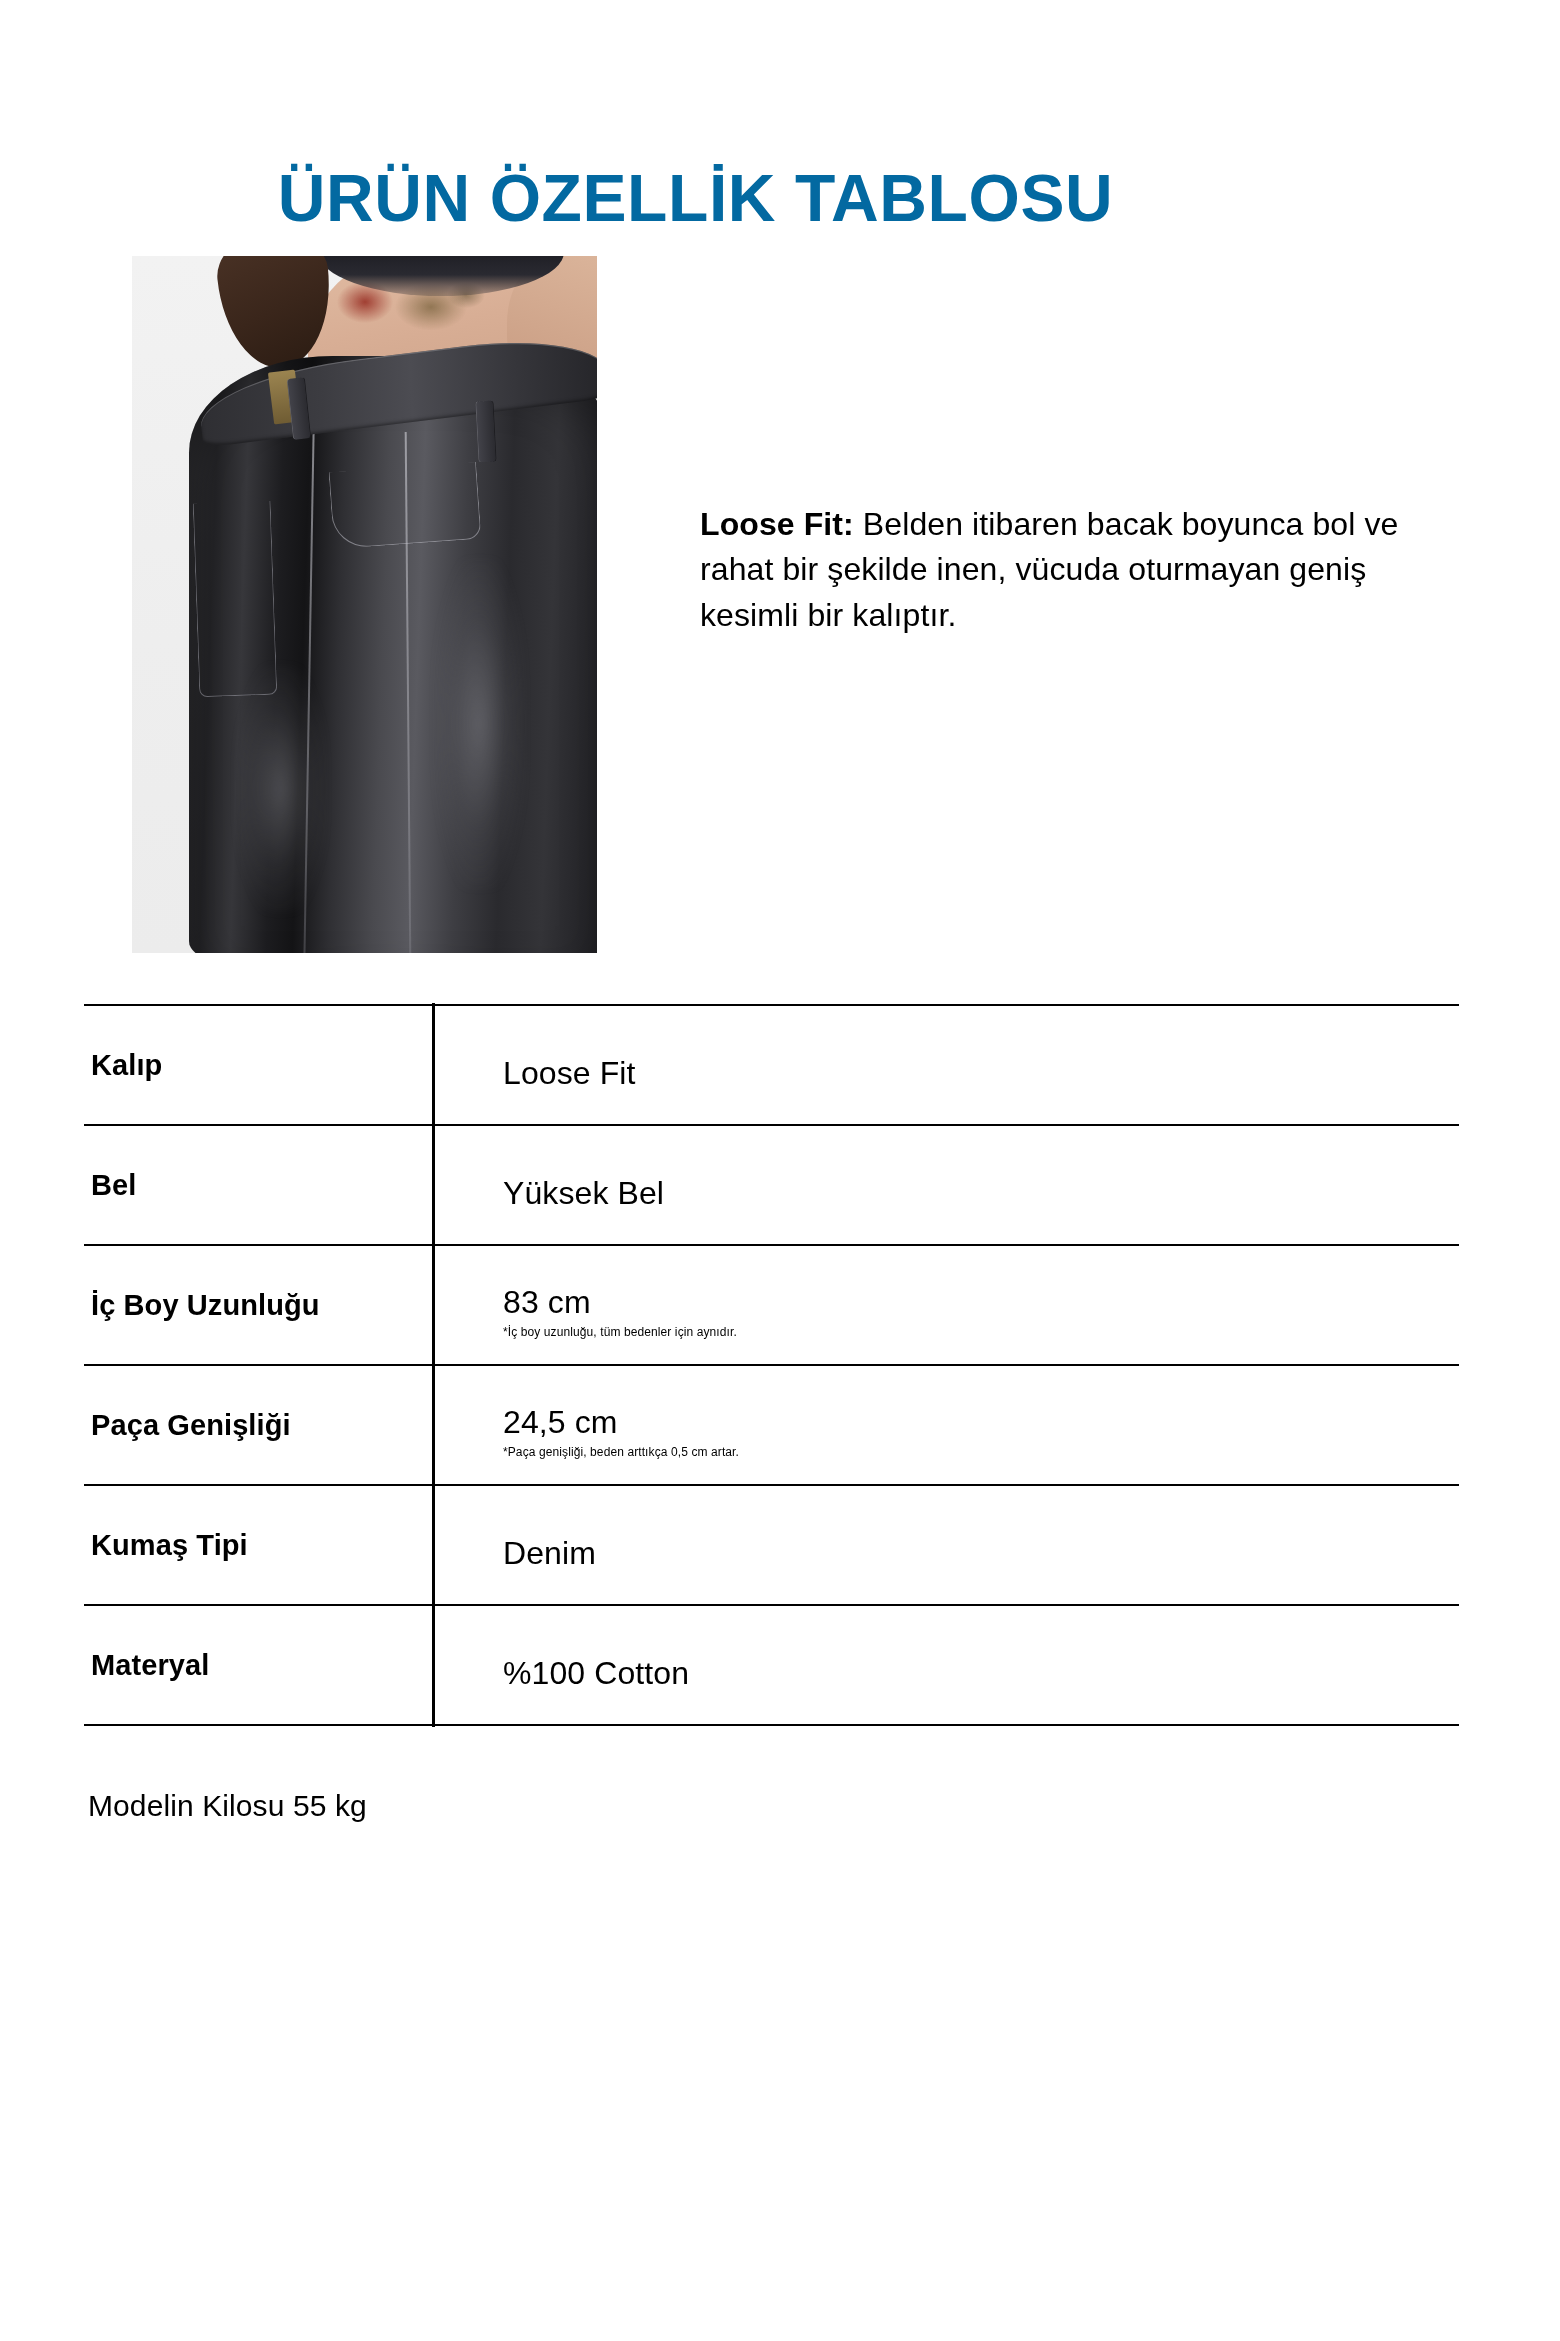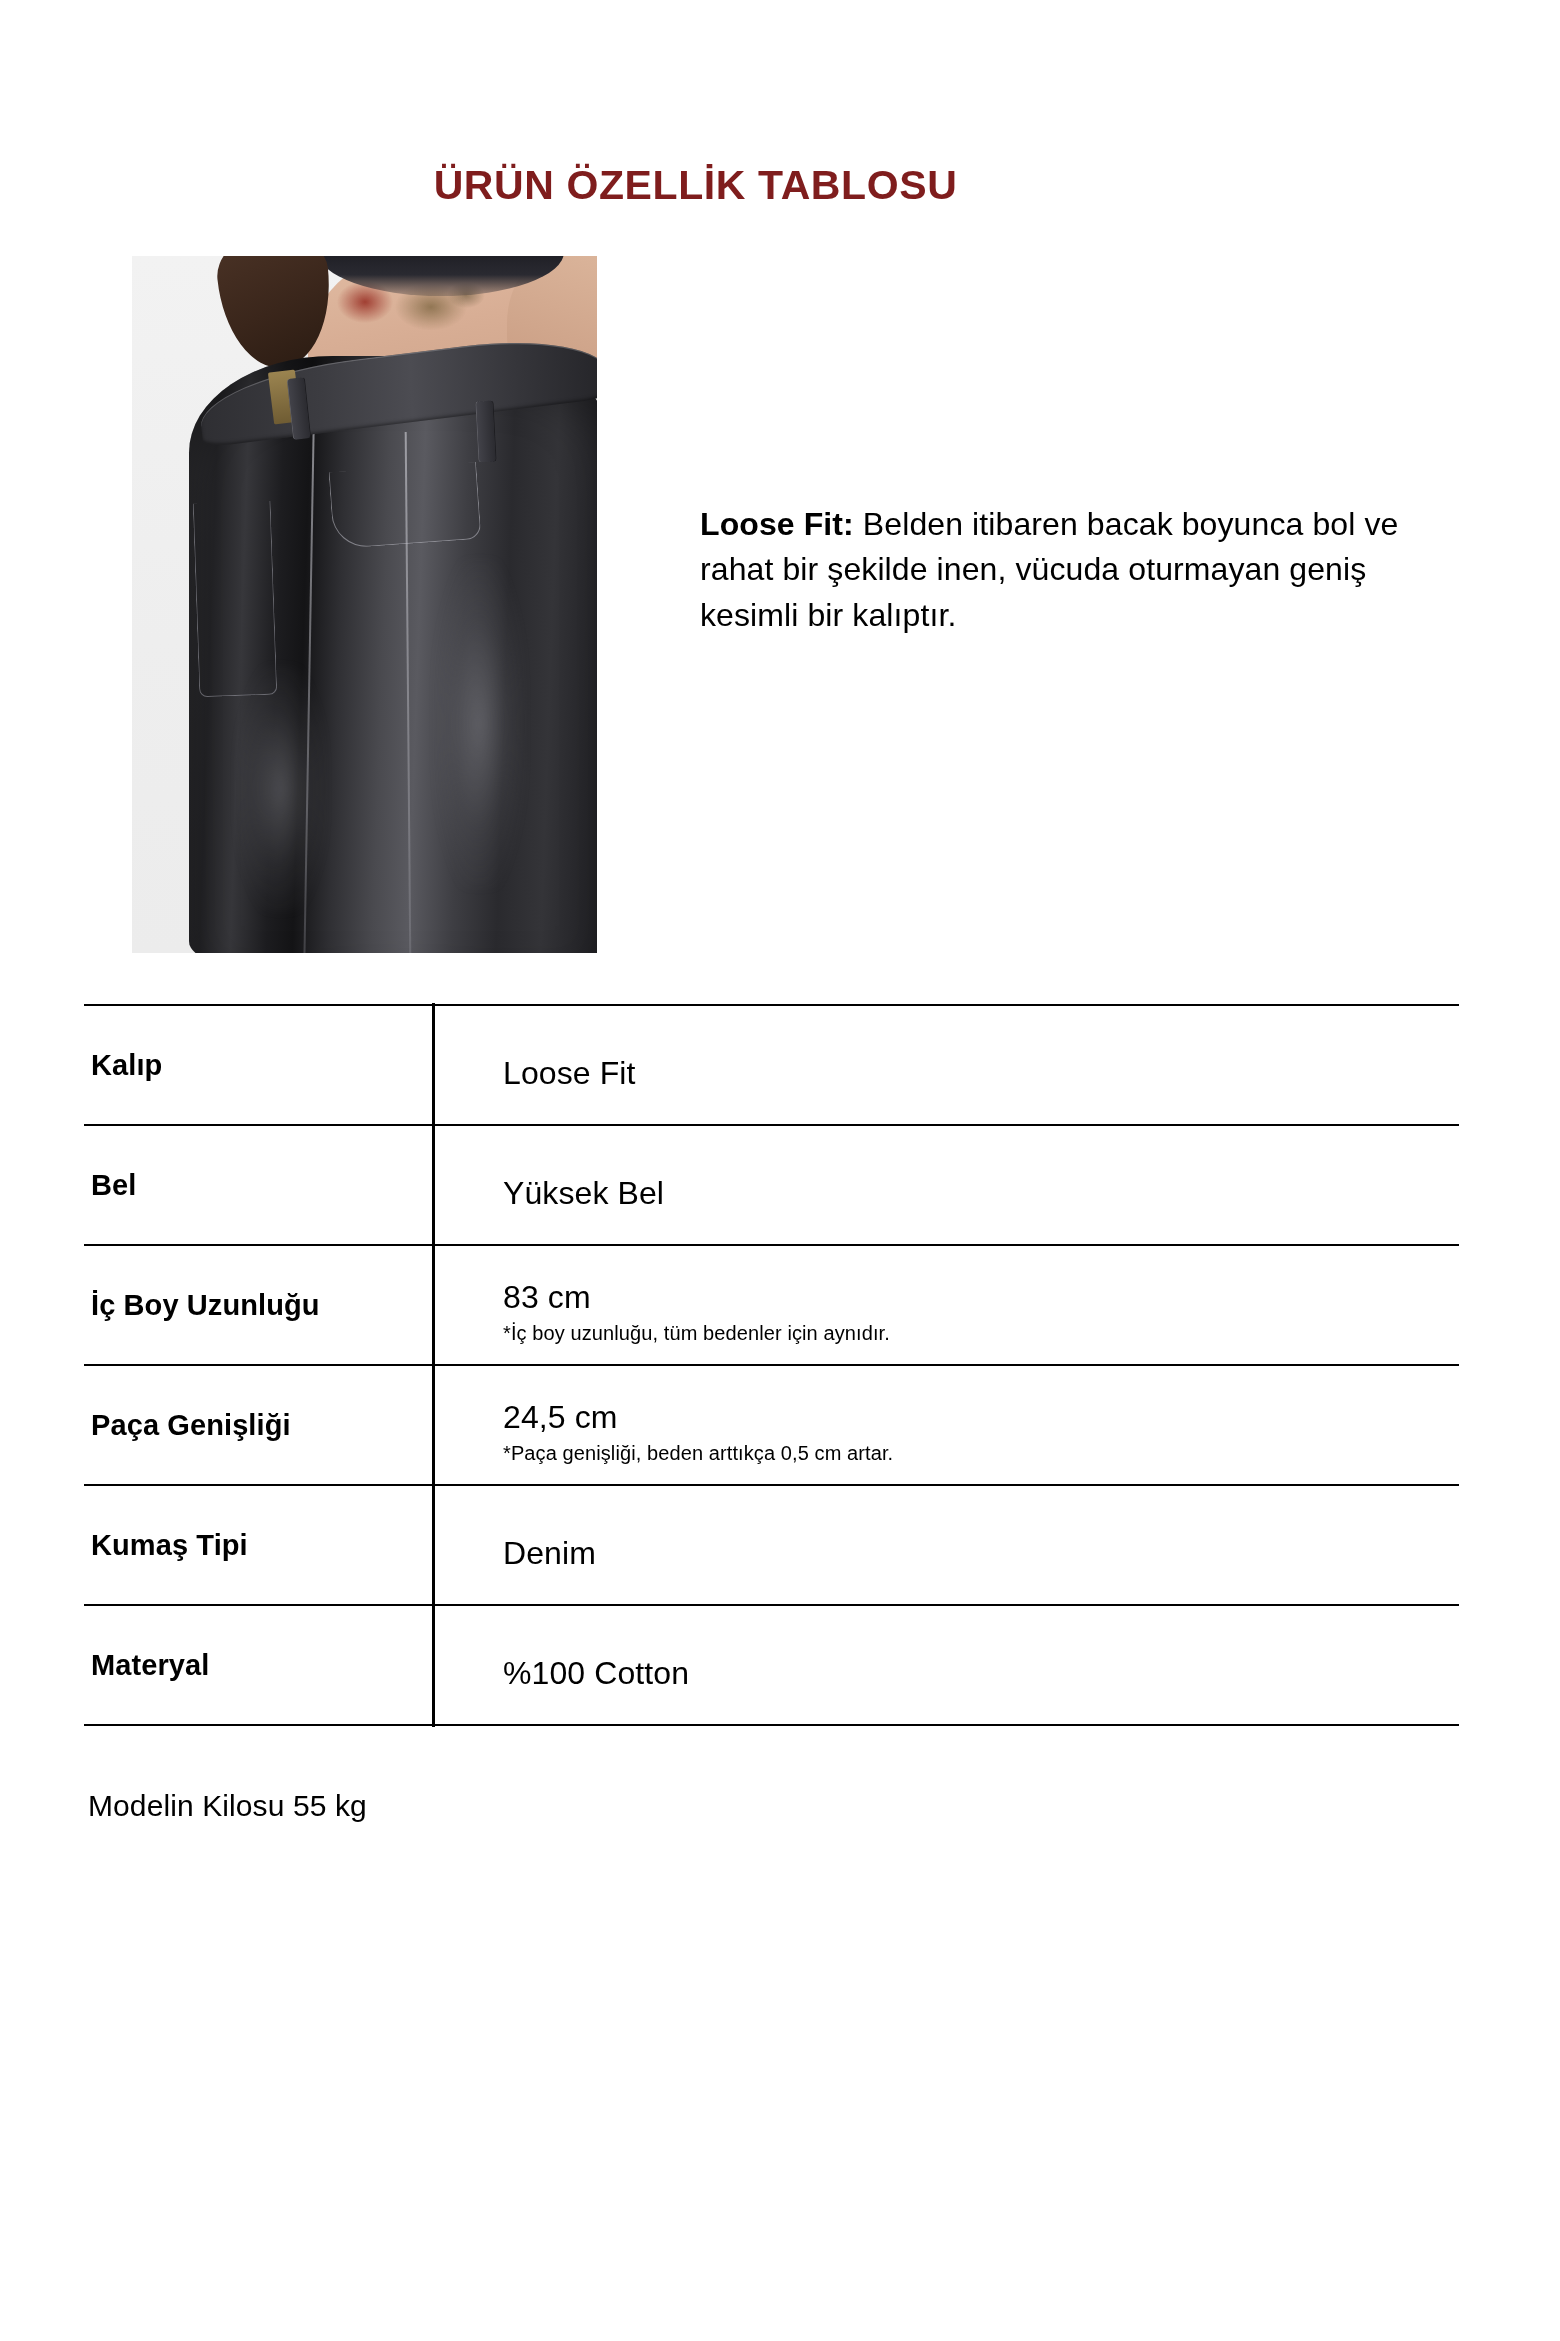--- a/index.html
+++ b/index.html
@@ -16,25 +16,25 @@
     overflow: hidden;
   }
 
   
   .page-title {
     position: absolute;
     left: 0;
     top: 164px;
     width: 1391px;
     text-align: center;
-    font-size: 41px;
+    font-size: 66px;
     font-weight: bold;
     letter-spacing: 0.6px;
     line-height: 1.05;
-    color: #7f1d1d;
+    color: #0369a1;
   }
 
   
   .product-photo {
     position: absolute;
     left: 132px;
     top: 256px;
     width: 465px;
     height: 697px;
     background: #efefef;
@@ -253,21 +253,21 @@
     padding-left: 71px;
     box-sizing: border-box;
     margin-top: 16px;
   }
   .spec-value .main {
     font-size: 32px;
     line-height: 1.08;
     letter-spacing: 0.1px;
   }
   .spec-value .note {
-    font-size: 20px;
+    font-size: 12px;
     line-height: 1.3;
     margin-top: 5.9px;
     letter-spacing: 0.1px;
   }
 
   
   .footer-notes {
     position: absolute;
     left: 88px;
     top: 1787px;

